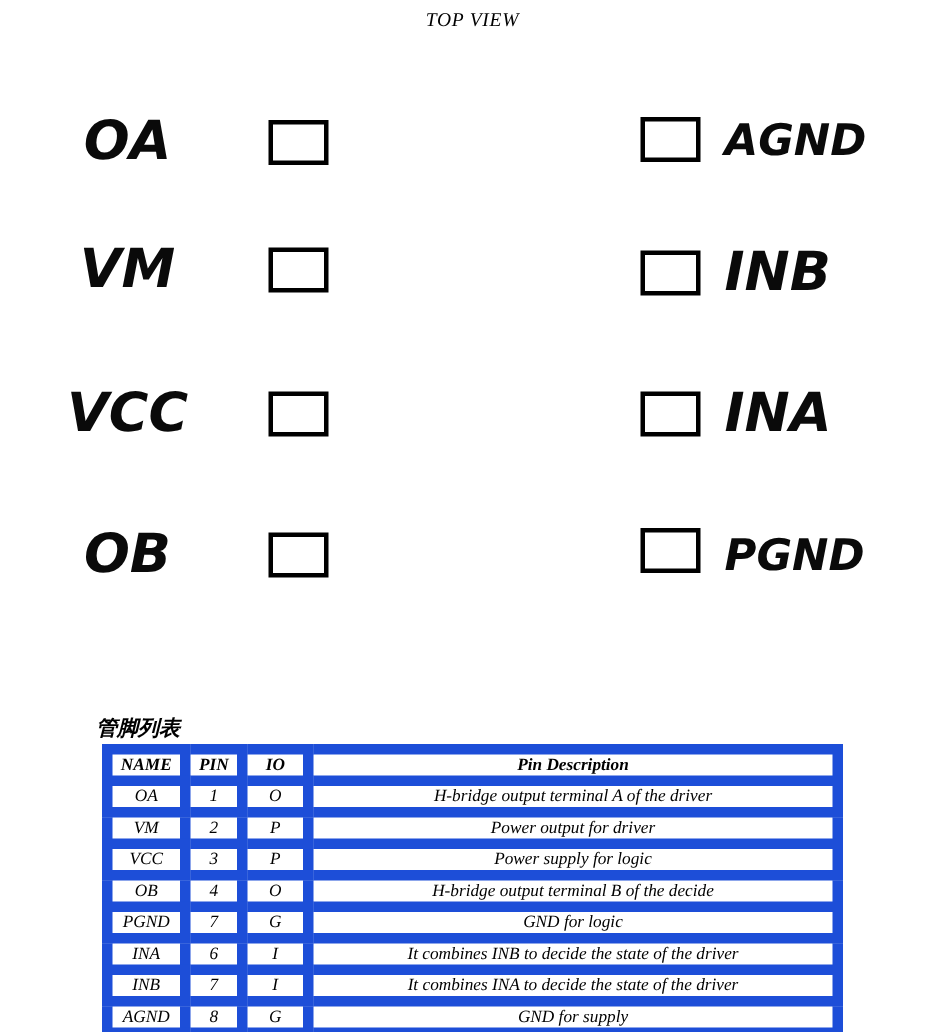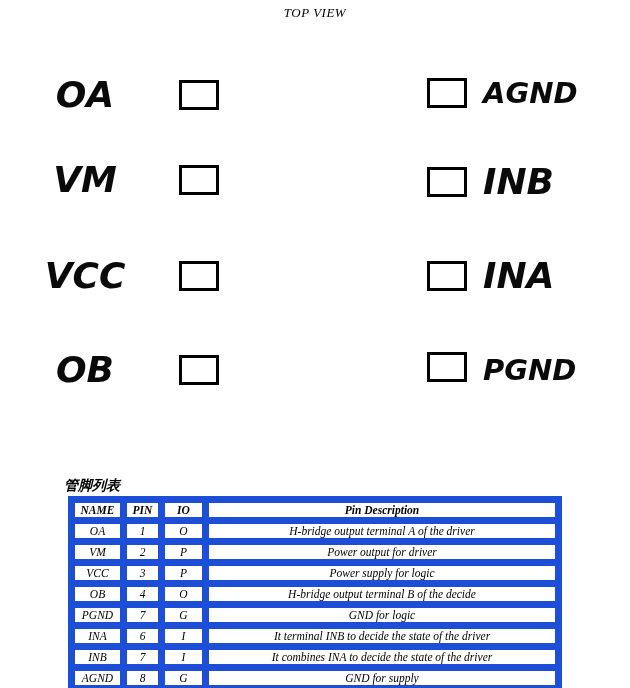--- a/index.html
+++ b/index.html
@@ -170,21 +170,21 @@
       <tr>
         <td class="t-center">PGND</td>
         <td class="t-center">7</td>
         <td class="t-center">G</td>
         <td class="t-left">GND for logic</td>
       </tr>
       <tr>
         <td class="t-center">INA</td>
         <td class="t-center">6</td>
         <td class="t-center">I</td>
-        <td class="t-left">It terminal INB to decide the state of the driver</td>
+        <td class="t-left">It combines INB to decide the state of the driver</td>
       </tr>
       <tr>
         <td class="t-center">INB</td>
         <td class="t-center">7</td>
         <td class="t-center">I</td>
         <td class="t-left">It combines INA to decide the state of the driver</td>
       </tr>
       <tr>
         <td class="t-center">AGND</td>
         <td class="t-center">8</td>

